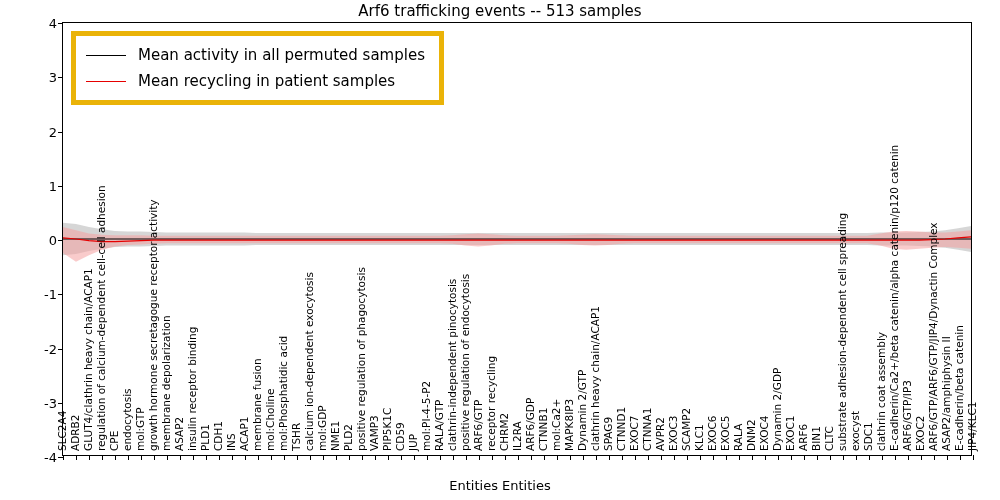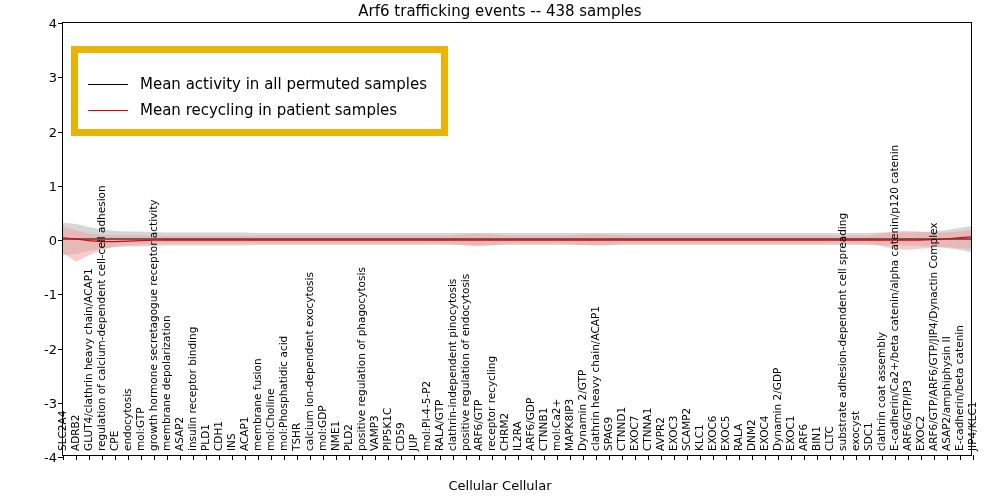--- a/index.html
+++ b/index.html
@@ -97,24 +97,24 @@
     bottom: -5px;
     left: 0;
     width: 1px;
     height: 5px;
     background: #000;
   }
   
   #legend {
     position: absolute;
     left: 8px;
-    top: 23px;
+    top: 8px;
     background: #fff;
-    border: 7px solid #eab308;
-    padding: 18px 14px 6px 10px;
+    border: 5px solid #eab308;
+    padding: 6px 14px 6px 10px;
     box-sizing: border-box;
   }
   .legend-row {
     display: flex;
     align-items: center;
     height: 26px;
   }
   .legend-line {
     width: 40px;
     height: 0;
@@ -127,23 +127,23 @@
   .legend-text {
     font-size: 15px;
     color: #000;
   }
 </style>
 </head>
 <body>
 
 <div id="figure">
 
-  <div id="title">Arf6 trafficking events -- 438 samples</div>
-
-  <div id="xlabel">Cellular Cellular</div>
+  <div id="title">Arf6 trafficking events -- 513 samples</div>
+
+  <div id="xlabel">Entities Entities</div>
 
   <div id="plot">
     <div id="plot-inner">
       <svg class="series" id="svg-series" viewBox="0 0 910 434" preserveAspectRatio="none">
           <path d="M0.00,200.73 L13.00,201.81 L26.00,205.07 L39.00,207.24 L52.00,208.86 L65.00,209.41 L78.00,209.41 L91.00,209.95 L104.00,210.49 L117.00,210.49 L130.00,210.49 L143.00,210.49 L156.00,210.49 L169.00,210.49 L182.00,210.49 L195.00,211.03 L208.00,211.03 L221.00,211.03 L234.00,211.03 L247.00,211.03 L260.00,211.03 L273.00,211.03 L286.00,211.03 L299.00,211.03 L312.00,211.03 L325.00,211.03 L338.00,211.03 L351.00,211.03 L364.00,211.03 L377.00,211.03 L390.00,211.03 L403.00,211.03 L416.00,211.03 L429.00,211.03 L442.00,211.03 L455.00,211.03 L468.00,211.03 L481.00,211.03 L494.00,211.03 L507.00,211.03 L520.00,211.03 L533.00,211.03 L546.00,211.03 L559.00,211.03 L572.00,211.03 L585.00,211.03 L598.00,211.03 L611.00,211.03 L624.00,211.03 L637.00,211.03 L650.00,211.03 L663.00,211.03 L676.00,211.03 L689.00,211.03 L702.00,211.03 L715.00,211.03 L728.00,211.03 L741.00,211.03 L754.00,211.03 L767.00,211.03 L780.00,211.03 L793.00,211.03 L806.00,211.03 L819.00,210.49 L832.00,210.49 L845.00,210.49 L858.00,209.95 L871.00,209.41 L884.00,208.32 L897.00,206.15 L910.00,203.98 L910.00,230.02 L897.00,227.85 L884.00,225.68 L871.00,224.59 L858.00,224.05 L845.00,223.51 L832.00,223.51 L819.00,223.51 L806.00,222.97 L793.00,222.97 L780.00,222.97 L767.00,222.97 L754.00,222.97 L741.00,222.97 L728.00,222.97 L715.00,222.97 L702.00,222.97 L689.00,222.97 L676.00,222.97 L663.00,222.97 L650.00,222.97 L637.00,222.97 L624.00,222.97 L611.00,222.97 L598.00,222.97 L585.00,222.97 L572.00,222.97 L559.00,222.97 L546.00,222.97 L533.00,222.97 L520.00,222.97 L507.00,222.97 L494.00,222.97 L481.00,222.97 L468.00,222.97 L455.00,222.97 L442.00,222.97 L429.00,222.97 L416.00,222.97 L403.00,222.97 L390.00,222.97 L377.00,222.97 L364.00,222.97 L351.00,222.97 L338.00,222.97 L325.00,222.97 L312.00,222.97 L299.00,222.97 L286.00,222.97 L273.00,222.97 L260.00,222.97 L247.00,222.97 L234.00,222.97 L221.00,222.97 L208.00,222.97 L195.00,222.97 L182.00,223.51 L169.00,223.51 L156.00,223.51 L143.00,223.51 L130.00,223.51 L117.00,223.51 L104.00,223.51 L91.00,224.05 L78.00,224.59 L65.00,224.59 L52.00,225.14 L39.00,226.77 L26.00,228.94 L13.00,232.19 L0.00,233.27 Z" fill="#c8c8c8" fill-opacity="0.75" stroke="none"></path>
           <path d="M0.00,205.07 L13.00,208.32 L26.00,211.58 L39.00,212.66 L52.00,213.20 L65.00,213.20 L78.00,213.20 L91.00,213.75 L104.00,213.75 L117.00,213.75 L130.00,213.75 L143.00,213.75 L156.00,213.75 L169.00,213.75 L182.00,213.75 L195.00,213.75 L208.00,213.75 L221.00,213.75 L234.00,213.75 L247.00,213.75 L260.00,213.75 L273.00,213.75 L286.00,213.75 L299.00,213.75 L312.00,213.75 L325.00,213.75 L338.00,213.75 L351.00,213.75 L364.00,213.75 L377.00,213.75 L390.00,213.20 L403.00,212.12 L416.00,211.58 L429.00,212.12 L442.00,213.20 L455.00,213.75 L468.00,213.75 L481.00,213.75 L494.00,213.75 L507.00,213.20 L520.00,212.66 L533.00,212.12 L546.00,212.66 L559.00,213.20 L572.00,213.75 L585.00,213.75 L598.00,213.75 L611.00,213.75 L624.00,213.75 L637.00,213.75 L650.00,213.75 L663.00,213.75 L676.00,213.75 L689.00,213.75 L702.00,213.75 L715.00,213.75 L728.00,213.75 L741.00,213.75 L754.00,213.75 L767.00,213.75 L780.00,213.75 L793.00,213.75 L806.00,213.75 L819.00,211.58 L832.00,209.41 L845.00,208.86 L858.00,209.41 L871.00,210.49 L884.00,210.49 L897.00,209.41 L910.00,208.32 L910.00,226.77 L897.00,225.68 L884.00,225.14 L871.00,225.68 L858.00,226.77 L845.00,227.85 L832.00,226.77 L819.00,223.51 L806.00,221.34 L793.00,221.34 L780.00,221.34 L767.00,221.34 L754.00,221.34 L741.00,221.34 L728.00,221.34 L715.00,221.34 L702.00,221.34 L689.00,221.34 L676.00,221.34 L663.00,221.34 L650.00,221.34 L637.00,221.34 L624.00,221.34 L611.00,221.34 L598.00,221.34 L585.00,221.34 L572.00,221.34 L559.00,221.88 L546.00,222.97 L533.00,223.51 L520.00,222.97 L507.00,221.88 L494.00,221.34 L481.00,221.34 L468.00,221.34 L455.00,221.34 L442.00,221.88 L429.00,223.51 L416.00,224.59 L403.00,223.51 L390.00,221.88 L377.00,221.34 L364.00,221.34 L351.00,221.34 L338.00,221.34 L325.00,221.34 L312.00,221.34 L299.00,221.34 L286.00,221.34 L273.00,221.34 L260.00,221.34 L247.00,221.34 L234.00,221.34 L221.00,221.34 L208.00,221.34 L195.00,221.34 L182.00,221.34 L169.00,221.34 L156.00,221.34 L143.00,221.34 L130.00,221.34 L117.00,221.34 L104.00,221.34 L91.00,221.88 L78.00,222.43 L65.00,222.97 L52.00,224.59 L39.00,227.85 L26.00,233.27 L13.00,239.78 L0.00,231.10 Z" fill="#f4a0a0" fill-opacity="0.55" stroke="none"></path>
           <path d="M0.00,217.00 L13.00,217.00 L26.00,217.00 L39.00,217.00 L52.00,217.00 L65.00,217.00 L78.00,217.00 L91.00,217.00 L104.00,217.00 L117.00,217.00 L130.00,217.00 L143.00,217.00 L156.00,217.00 L169.00,217.00 L182.00,217.00 L195.00,217.00 L208.00,217.00 L221.00,217.00 L234.00,217.00 L247.00,217.00 L260.00,217.00 L273.00,217.00 L286.00,217.00 L299.00,217.00 L312.00,217.00 L325.00,217.00 L338.00,217.00 L351.00,217.00 L364.00,217.00 L377.00,217.00 L390.00,217.00 L403.00,217.00 L416.00,217.00 L429.00,217.00 L442.00,217.00 L455.00,217.00 L468.00,217.00 L481.00,217.00 L494.00,217.00 L507.00,217.00 L520.00,217.00 L533.00,217.00 L546.00,217.00 L559.00,217.00 L572.00,217.00 L585.00,217.00 L598.00,217.00 L611.00,217.00 L624.00,217.00 L637.00,217.00 L650.00,217.00 L663.00,217.00 L676.00,217.00 L689.00,217.00 L702.00,217.00 L715.00,217.00 L728.00,217.00 L741.00,217.00 L754.00,217.00 L767.00,217.00 L780.00,217.00 L793.00,217.00 L806.00,217.00 L819.00,217.00 L832.00,217.00 L845.00,217.00 L858.00,217.00 L871.00,217.00 L884.00,217.00 L897.00,217.00 L910.00,217.00 " fill="none" stroke="#000000" stroke-width="1.2" vector-effect="non-scaling-stroke"></path>
           <path d="M0.00,215.92 L13.00,217.00 L26.00,218.63 L39.00,219.71 L52.00,219.71 L65.00,219.17 L78.00,218.63 L91.00,218.09 L104.00,218.09 L117.00,218.09 L130.00,218.09 L143.00,218.09 L156.00,218.09 L169.00,218.09 L182.00,218.09 L195.00,218.09 L208.00,218.09 L221.00,218.09 L234.00,218.09 L247.00,218.09 L260.00,218.09 L273.00,218.09 L286.00,218.09 L299.00,218.09 L312.00,218.09 L325.00,218.09 L338.00,218.09 L351.00,218.09 L364.00,218.09 L377.00,218.09 L390.00,218.09 L403.00,218.09 L416.00,218.09 L429.00,218.09 L442.00,218.09 L455.00,218.09 L468.00,218.09 L481.00,218.09 L494.00,218.09 L507.00,218.09 L520.00,218.09 L533.00,218.09 L546.00,218.09 L559.00,218.09 L572.00,218.09 L585.00,218.09 L598.00,218.09 L611.00,218.09 L624.00,218.09 L637.00,218.09 L650.00,218.09 L663.00,218.09 L676.00,218.09 L689.00,218.09 L702.00,218.09 L715.00,218.09 L728.00,218.09 L741.00,218.09 L754.00,218.09 L767.00,218.09 L780.00,218.09 L793.00,218.09 L806.00,218.09 L819.00,218.09 L832.00,218.09 L845.00,218.09 L858.00,218.09 L871.00,217.54 L884.00,217.00 L897.00,215.92 L910.00,214.83 " fill="none" stroke="#e60000" stroke-width="1.2" vector-effect="non-scaling-stroke"></path>
         </svg>
     </div>

